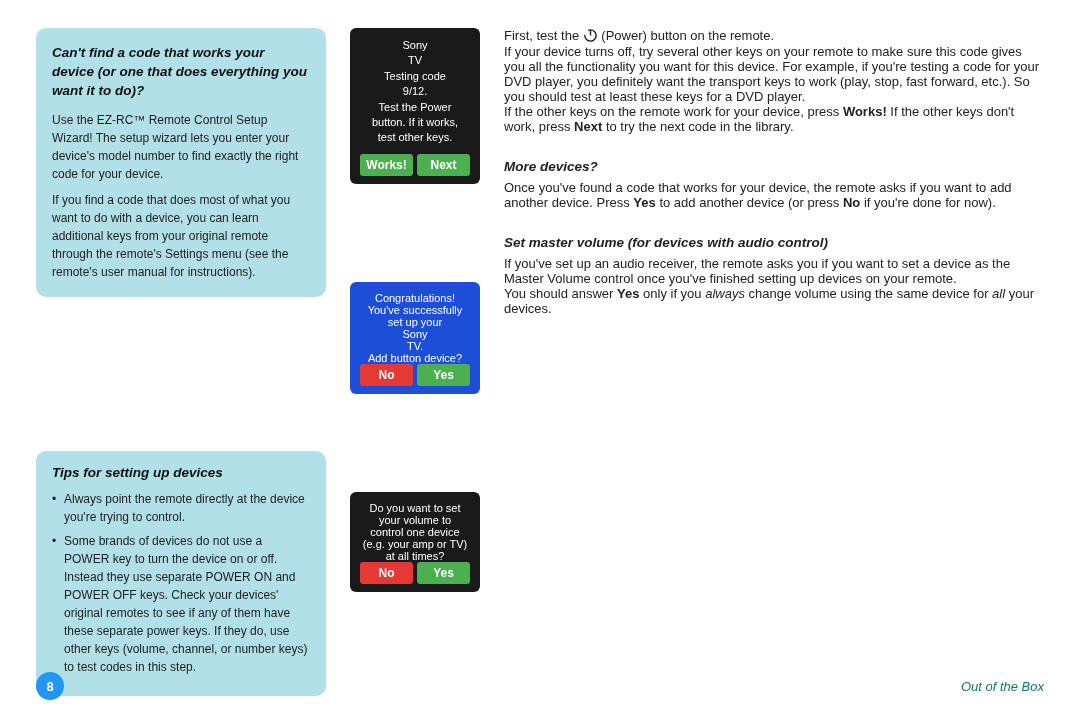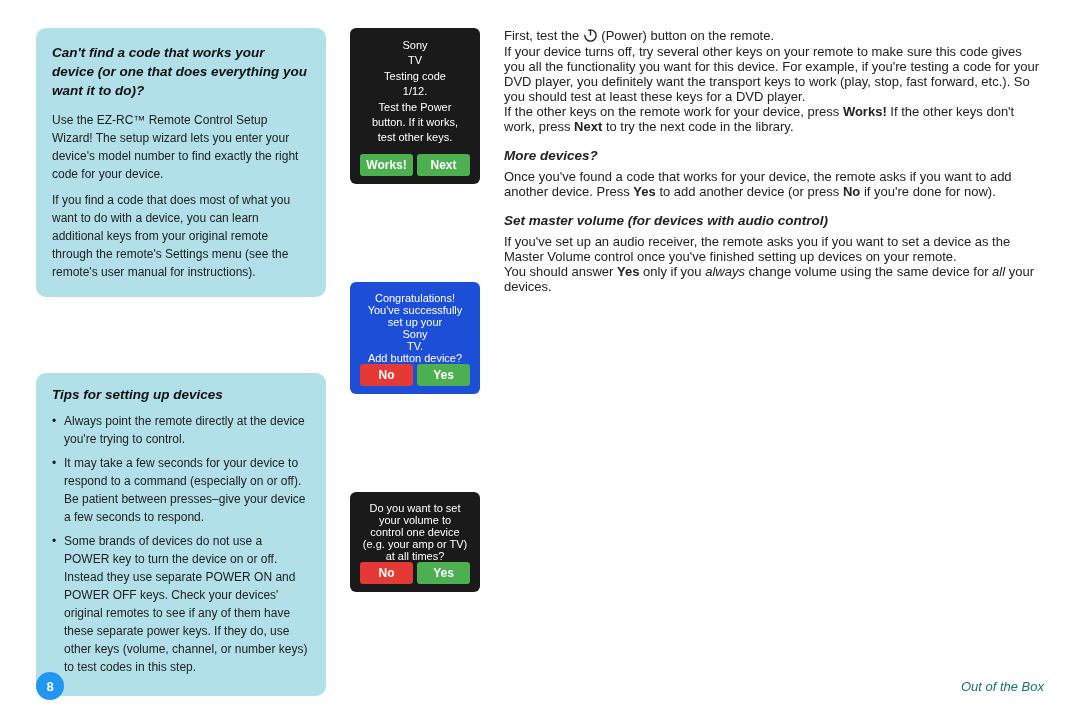--- a/index.html
+++ b/index.html
@@ -132,21 +132,21 @@
     .screen-btn.red {
       background: #e53935;
       color: #fff;
     }
 
     
     .right-col {
       flex: 1;
       display: flex;
       flex-direction: column;
-      gap: 0;
+      gap: 11px;
     }
 
     .bold { font-weight: bold; }
     .italic { font-style: italic; }
 
     .more-devices-title {
       font-style: italic;
       font-weight: bold;
       font-size: 13.5px;
       margin-bottom: 6px;
@@ -257,35 +257,34 @@
       <div class="tip-box-body">
         <p>Use the EZ-RC™ Remote Control Setup Wizard! The setup wizard lets you enter your device's model number to find exactly the right code for your device.</p>
         <p>If you find a code that does most of what you want to do with a device, you can learn additional keys from your original remote through the remote's Settings menu (see the remote's user manual for instructions).</p>
       </div>
     </div>
 
     <div class="tips-box">
       <div class="tips-box-title">Tips for setting up devices</div>
       <ul class="tips-list">
         <li>Always point the remote directly at the device you're trying to control.</li>
-        <li>It may take a few seconds for your device to respond to a command (especially on or off). Be patient between presses–give your device a few seconds to respond.</li>
         <li>Some brands of devices do not use a POWER key to turn the device on or off. Instead they use separate POWER ON and POWER OFF keys. Check your devices' original remotes to see if any of them have these separate power keys. If they do, use other keys (volume, channel, or number keys) to test codes in this step.</li>
       </ul>
     </div>
 
   </div>
 
   <div class="mid-screens">
 
     <div class="device-screen">
       <div class="screen-text">
         <div>Sony</div>
         <div>TV</div>
         <div>Testing code</div>
-        <div>1/12.</div>
+        <div>9/12.</div>
         <div>Test the Power</div>
         <div>button. If it works,</div>
         <div>test other keys.</div>
       </div>
       <div class="screen-buttons">
         <div class="screen-btn green">Works!</div>
         <div class="screen-btn green">Next</div>
       </div>
     </div>
 

